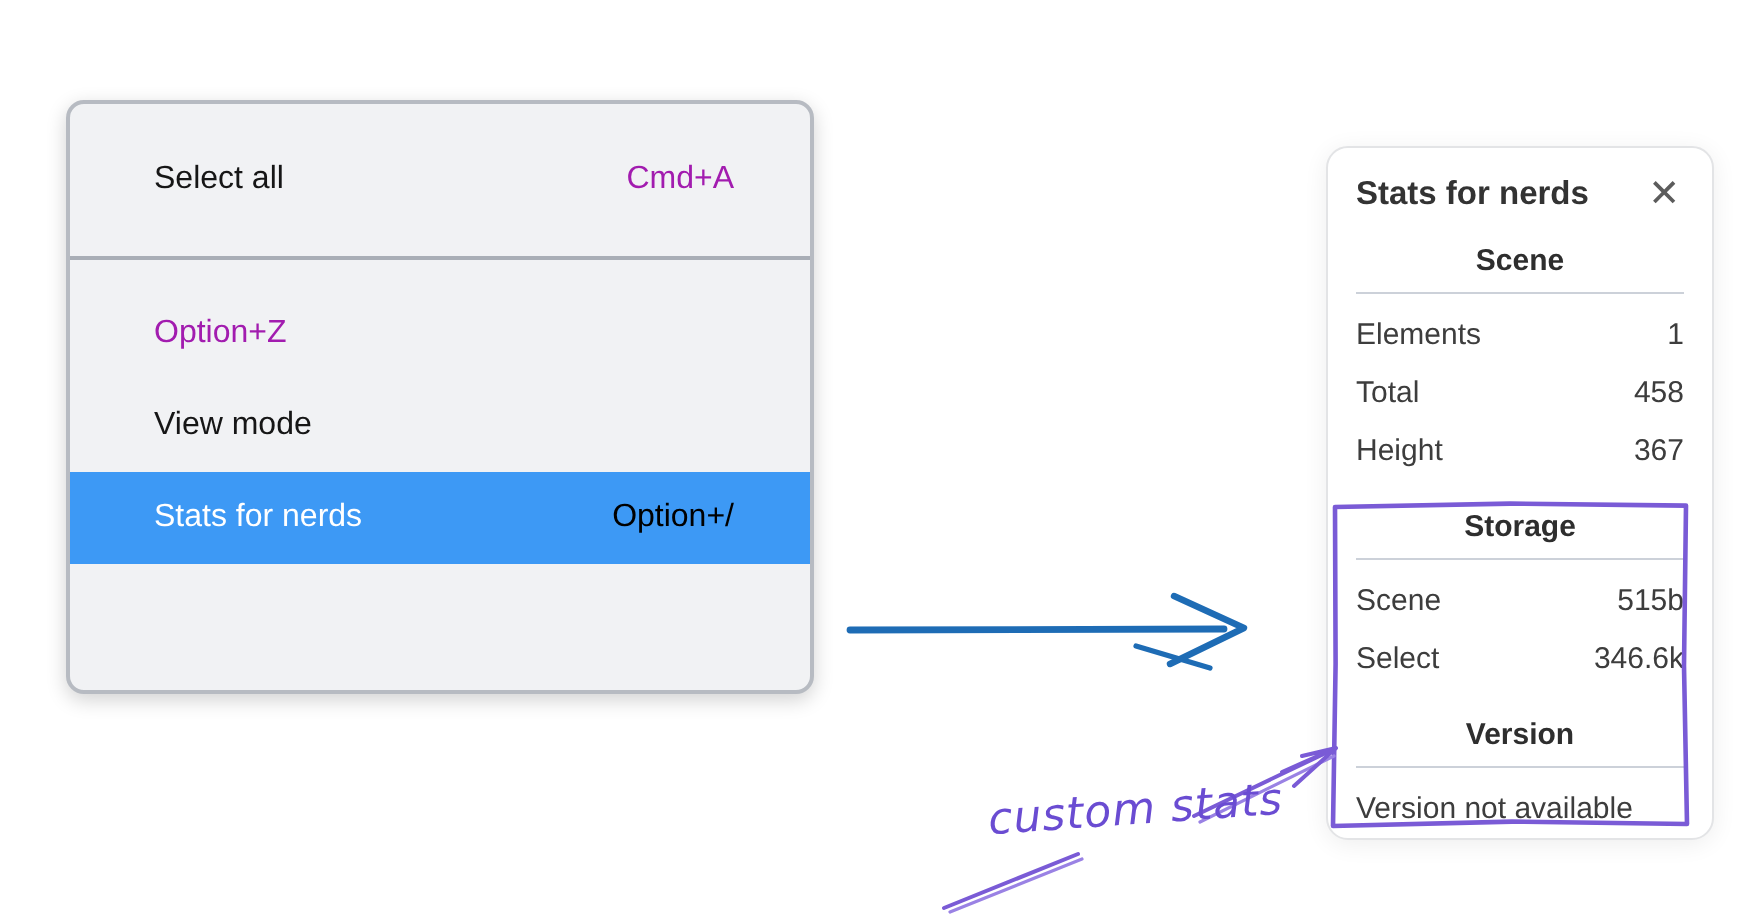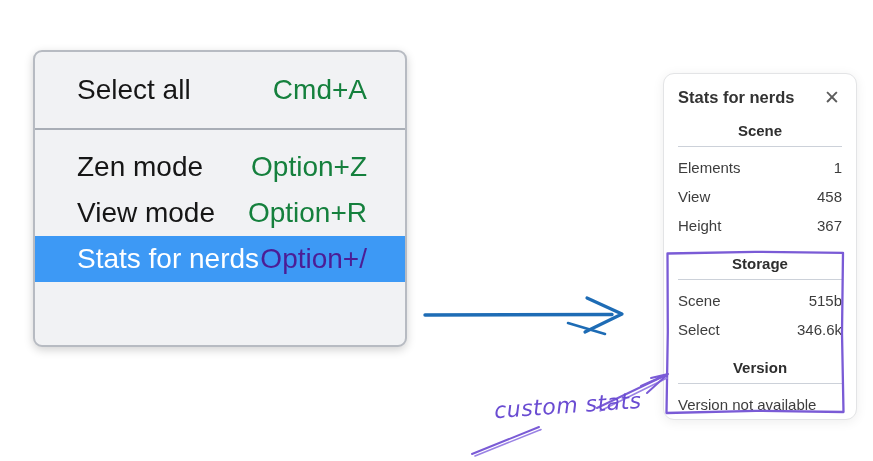--- a/index.html
+++ b/index.html
@@ -14,25 +14,25 @@
     position:absolute; left:33px; top:50px; width:374px; height:297px;
     background:#f1f2f4; border:2px solid #b7bbc2; border-radius:9px;
     box-shadow:0 3px 10px rgba(0,0,0,0.18);
     overflow:hidden;
   }
   .menu-section-top { padding:15px 0; }
   .menu-section-bottom { padding:14px 0 12px; }
   .menu-divider { height:2px; background:#a9aeb6; }
   .menu-item {
     height:46px; display:flex; align-items:center; justify-content:space-between;
-    padding:0 38px 0 42px; font-size:28px; color:#161616; cursor:default;
+    padding:0 38px 0 42px; font-size:16px; color:#161616; cursor:default;
   }
-  .menu-item .shortcut { color:#15803d; }
+  .menu-item .shortcut { color:#a21caf; }
   .menu-item.highlighted { background:#3d99f5; color:#ffffff; }
-  .menu-item.highlighted .shortcut { color:#4c1d95; }
+  .menu-item.highlighted .shortcut { color:#000000; }
 
   
   .stats-panel {
     position:absolute; left:663px; top:73px; width:194px; height:347px;
     background:#ffffff; border:1px solid #e3e4e6; border-radius:11px;
     box-shadow:0 2px 12px rgba(0,0,0,0.07);
     padding:14px 14px 10px; font-size:15px; color:#3d3d3d;
   }
   .stats-header {
     display:flex; align-items:center; justify-content:space-between;
@@ -71,26 +71,24 @@
   <div class="context-menu">
     <div class="menu-section-top">
       <div class="menu-item">
         <span>Select all</span>
         <span class="shortcut">Cmd+A</span>
       </div>
     </div>
     <div class="menu-divider"></div>
     <div class="menu-section-bottom">
       <div class="menu-item">
-        <span>Zen mode</span>
         <span class="shortcut">Option+Z</span>
       </div>
       <div class="menu-item">
         <span>View mode</span>
-        <span class="shortcut">Option+R</span>
       </div>
       <div class="menu-item highlighted">
         <span>Stats for nerds</span>
         <span class="shortcut">Option+/</span>
       </div>
     </div>
   </div>
 
   <svg class="overlay" style="left:415px; top:292px;" width="218" height="50" viewBox="0 0 218 50">
     <line x1="10" y1="23" x2="197" y2="22.5" stroke="#1e6cb5" stroke-width="3.4" stroke-linecap="round"></line>
@@ -104,21 +102,21 @@
       <button class="close-btn">✕</button>
     </div>
 
     <div class="stats-heading">Scene</div>
     <hr class="stats-hr">
     <div class="stats-row">
       <span>Elements</span>
       <span>1</span>
     </div>
     <div class="stats-row">
-      <span>View</span>
+      <span>Total</span>
       <span>458</span>
     </div>
     <div class="stats-row">
       <span>Height</span>
       <span>367</span>
     </div>
 
     <div class="stats-heading">Storage</div>
     <hr class="stats-hr">
     <div class="stats-row">

